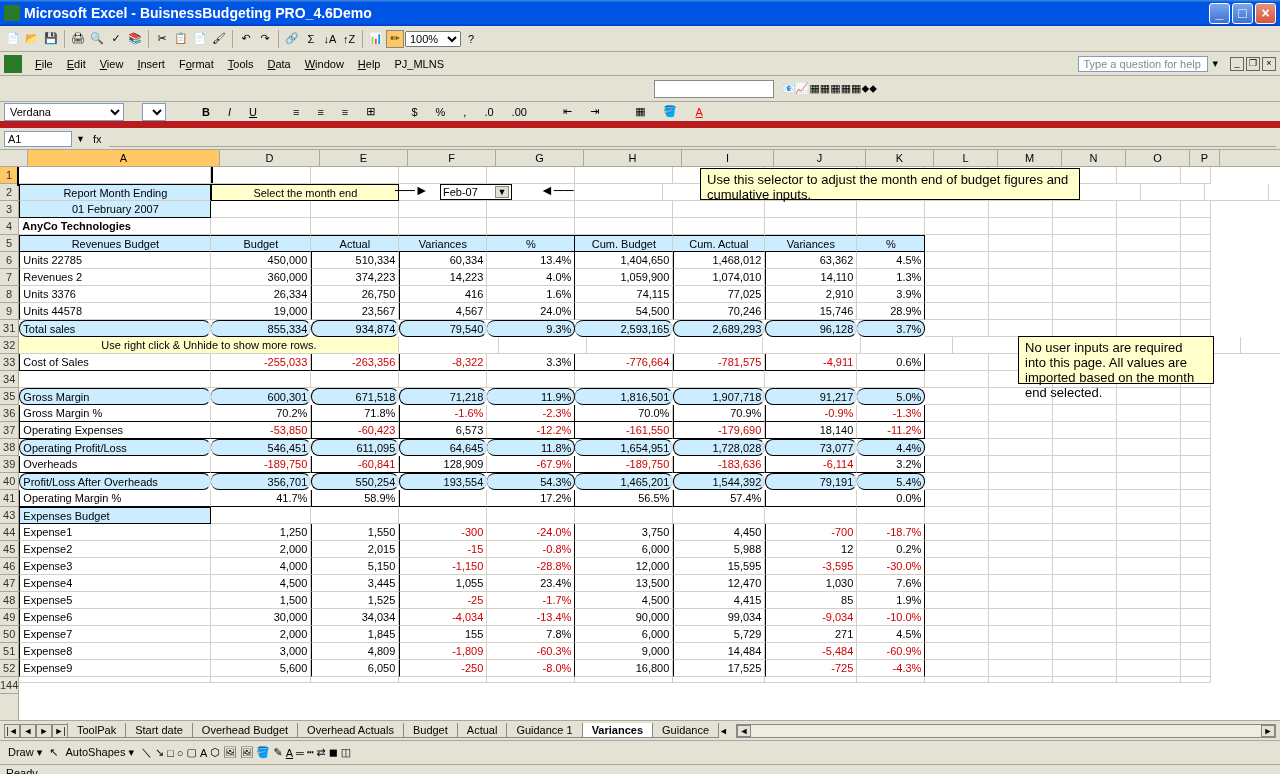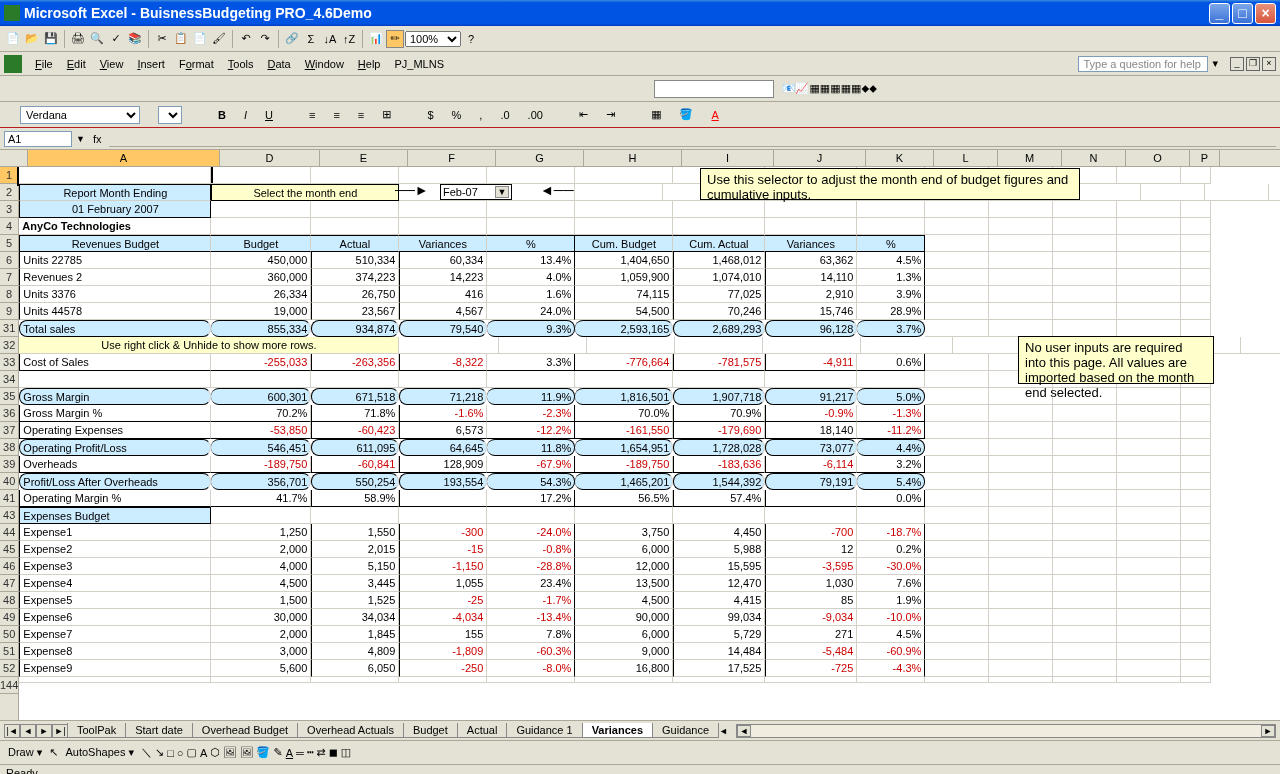--- a/index.html
+++ b/index.html
@@ -23,21 +23,21 @@
 .menubar { background: #e4e2d5; border-bottom: 1px solid #aca899; padding: 2px 4px; display: flex; align-items: center; height: 24px; }
 .menubar .excel-ico { width: 18px; height: 18px; background: #2a7a2a; margin-right: 6px; }
 .menubar .menu-item { padding: 2px 7px; cursor: pointer; }
 .menubar .menu-item u { text-decoration: underline; }
 .menubar .help-box { margin-left: auto; }
 .menubar input { border: 1px solid #7f9db9; padding: 1px 4px; font-size: 11px; width: 130px; color: #888; }
 .menubar .winctrl { display: flex; margin-left: 8px; gap: 2px; }
 .menubar .winctrl span { width: 14px; height: 14px; border: 1px solid #666; font-size: 9px; text-align: center; cursor: pointer; }
 
 
-.fmtbar { background: #e4e2d5; border-bottom: 1px solid #b91c1c; padding: 2px 20px; display: flex; align-items: center; gap: 18px; height: 26px; }
+.fmtbar { background: #e4e2d5; border-bottom: 7px solid #b91c1c; padding: 2px 4px; display: flex; align-items: center; gap: 18px; height: 26px; }
 .fmtbar select, .fmtbar input { border: 1px solid #7f9db9; font-size: 11px; padding: 1px; background: white; }
 .fmtbar .font-name { width: 120px; }
 .fmtbar .font-size { width: 24px; }
 
 
 .custbar { background: #e4e2d5; border-bottom: 1px solid #aca899; padding: 2px 4px; display: flex; align-items: center; height: 26px; }
 .custbar .spacer { width: 650px; }
 
 
 .formulabar { background: #e4e2d5; border-bottom: 1px solid #aca899; padding: 2px 4px; display: flex; align-items: center; height: 22px; gap: 4px; }

